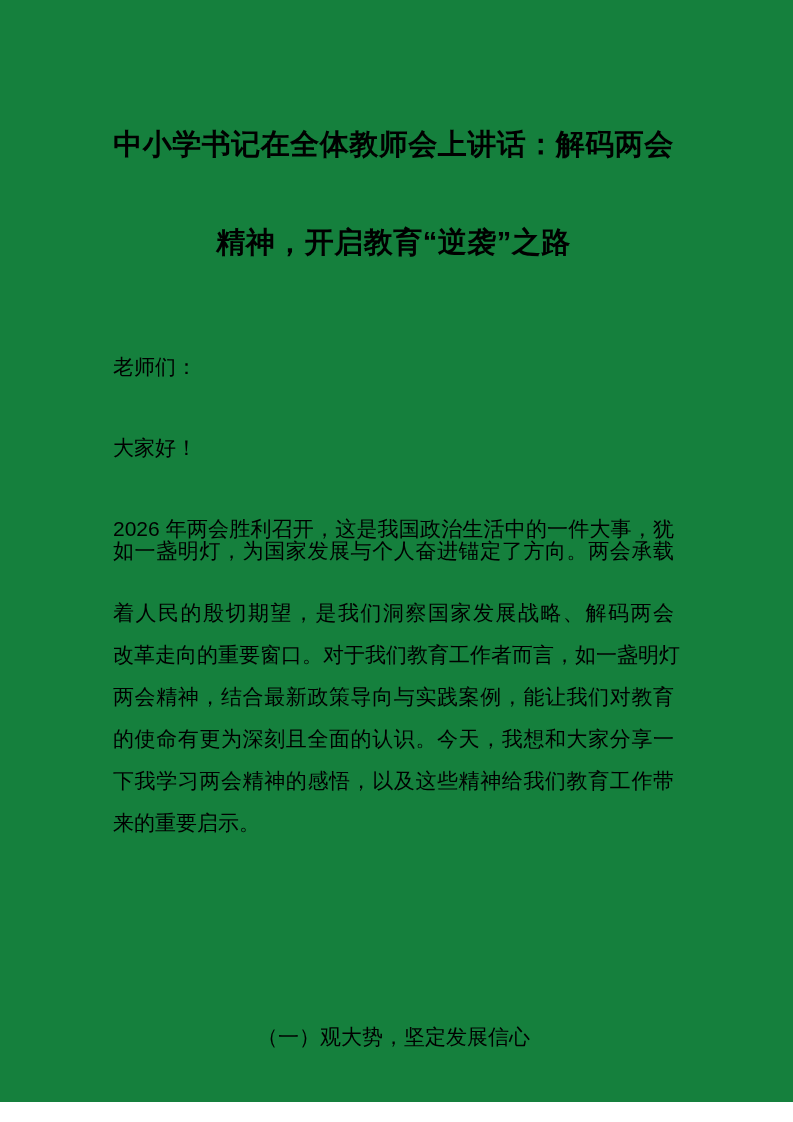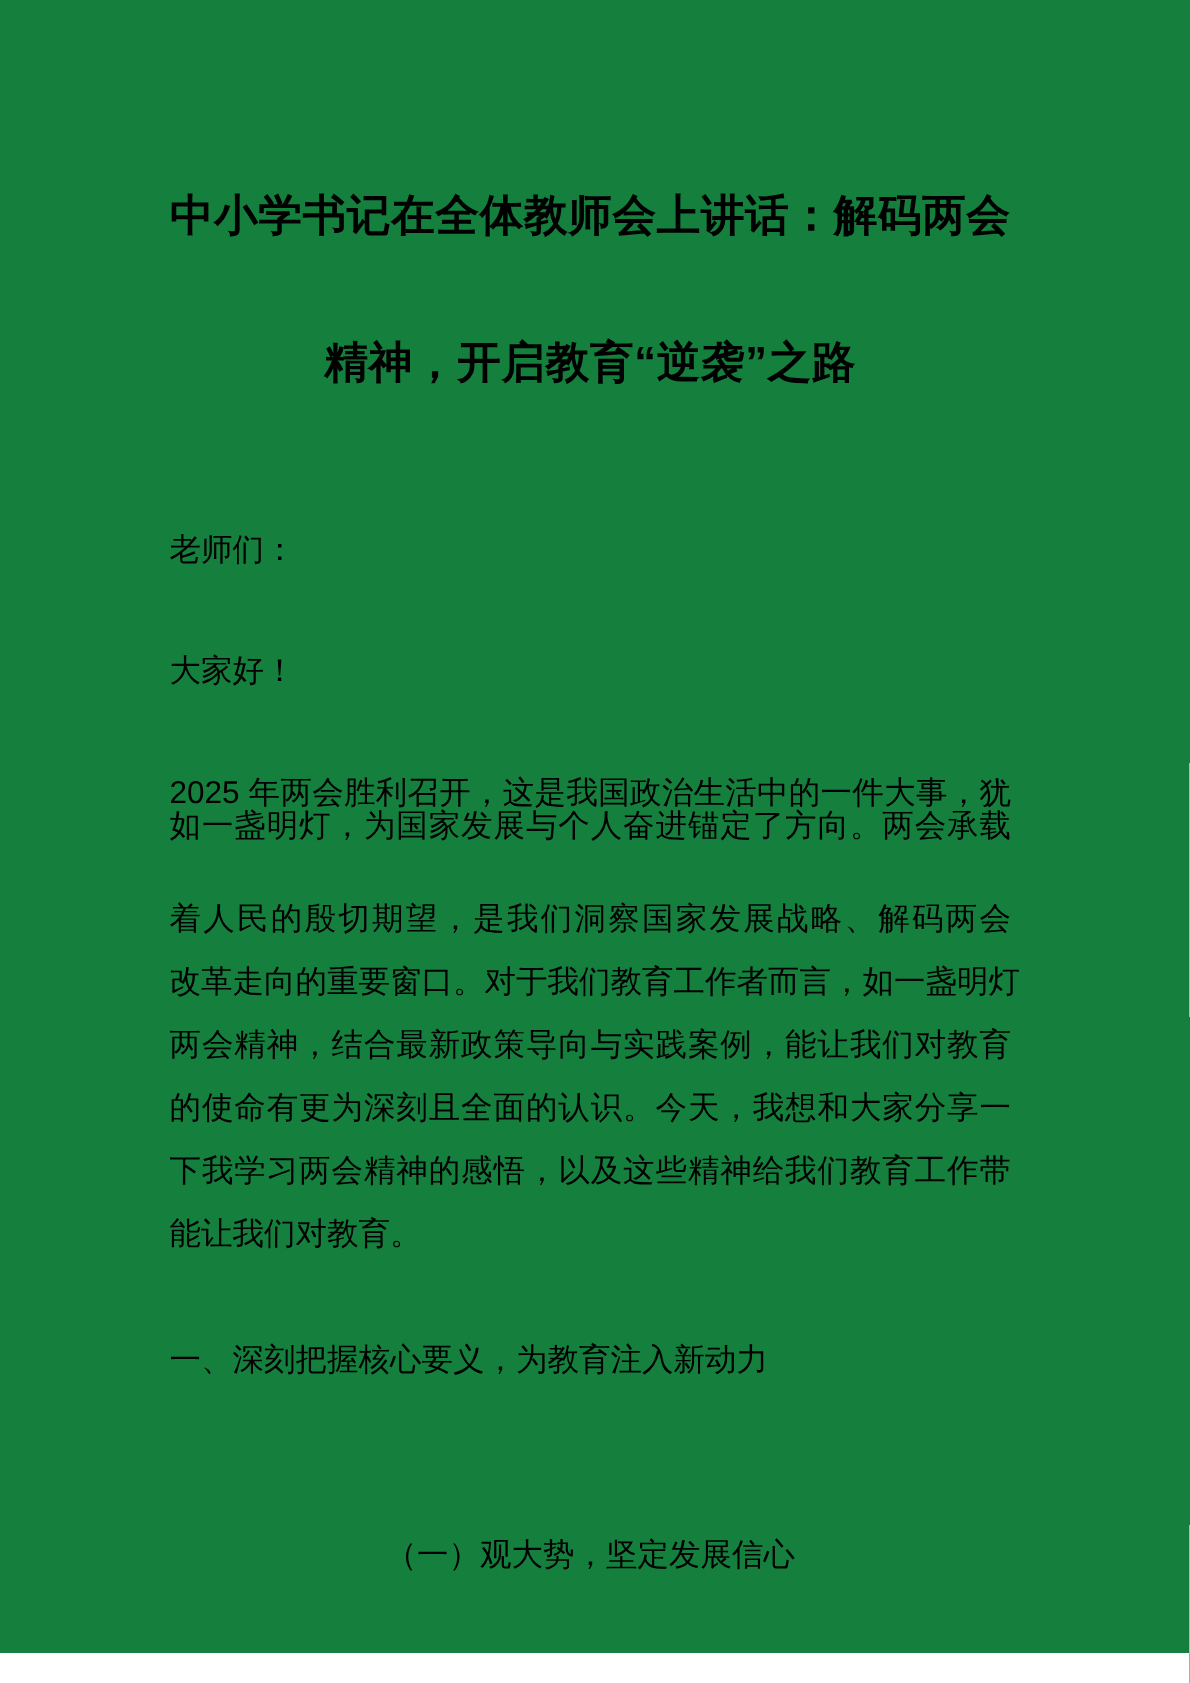--- a/index.html
+++ b/index.html
@@ -72,27 +72,26 @@
   <div>
     <h1 class="block title-line title-line-1">中小学书记在全体教师会上讲话：解码两会</h1>
     <h1 class="block title-line title-line-2">精神，开启教育“逆袭”之路</h1>
   </div>
 
   <p class="block body-line salutation">老师们：</p>
 
   <p class="block body-line greeting">大家好！</p>
 
   <div>
-    <p class="block body-line jline pline-0">2025 年两会胜利召开，这是我国政治生活中的一件大事，犹</p>
+    <p class="block body-line jline pline-0">2026 年两会胜利召开，这是我国政治生活中的一件大事，犹</p>
     <p class="block body-line jline pline-1">如一盏明灯，为国家发展与个人奋进锚定了方向。两会承载</p>
     <p class="block body-line jline pline-2">着人民的殷切期望，是我们洞察国家发展战略、解码两会</p>
     <p class="block body-line jline pline-3">改革走向的重要窗口。对于我们教育工作者而言，如一盏明灯</p>
     <p class="block body-line jline pline-4">两会精神，结合最新政策导向与实践案例，能让我们对教育</p>
     <p class="block body-line jline pline-5">的使命有更为深刻且全面的认识。今天，我想和大家分享一</p>
     <p class="block body-line jline pline-6">下我学习两会精神的感悟，以及这些精神给我们教育工作带</p>
-    <p class="block body-line pline-7">能让我们对教育。</p>
+    <p class="block body-line pline-7">来的重要启示。</p>
   </div>
 
-  <p class="block body-line section-heading">一、深刻把握核心要义，为教育注入新动力</p>
 
   <p class="block body-line subsection-heading">（一）观大势，坚定发展信心</p>
 
 </div>
 
 </body></html>

